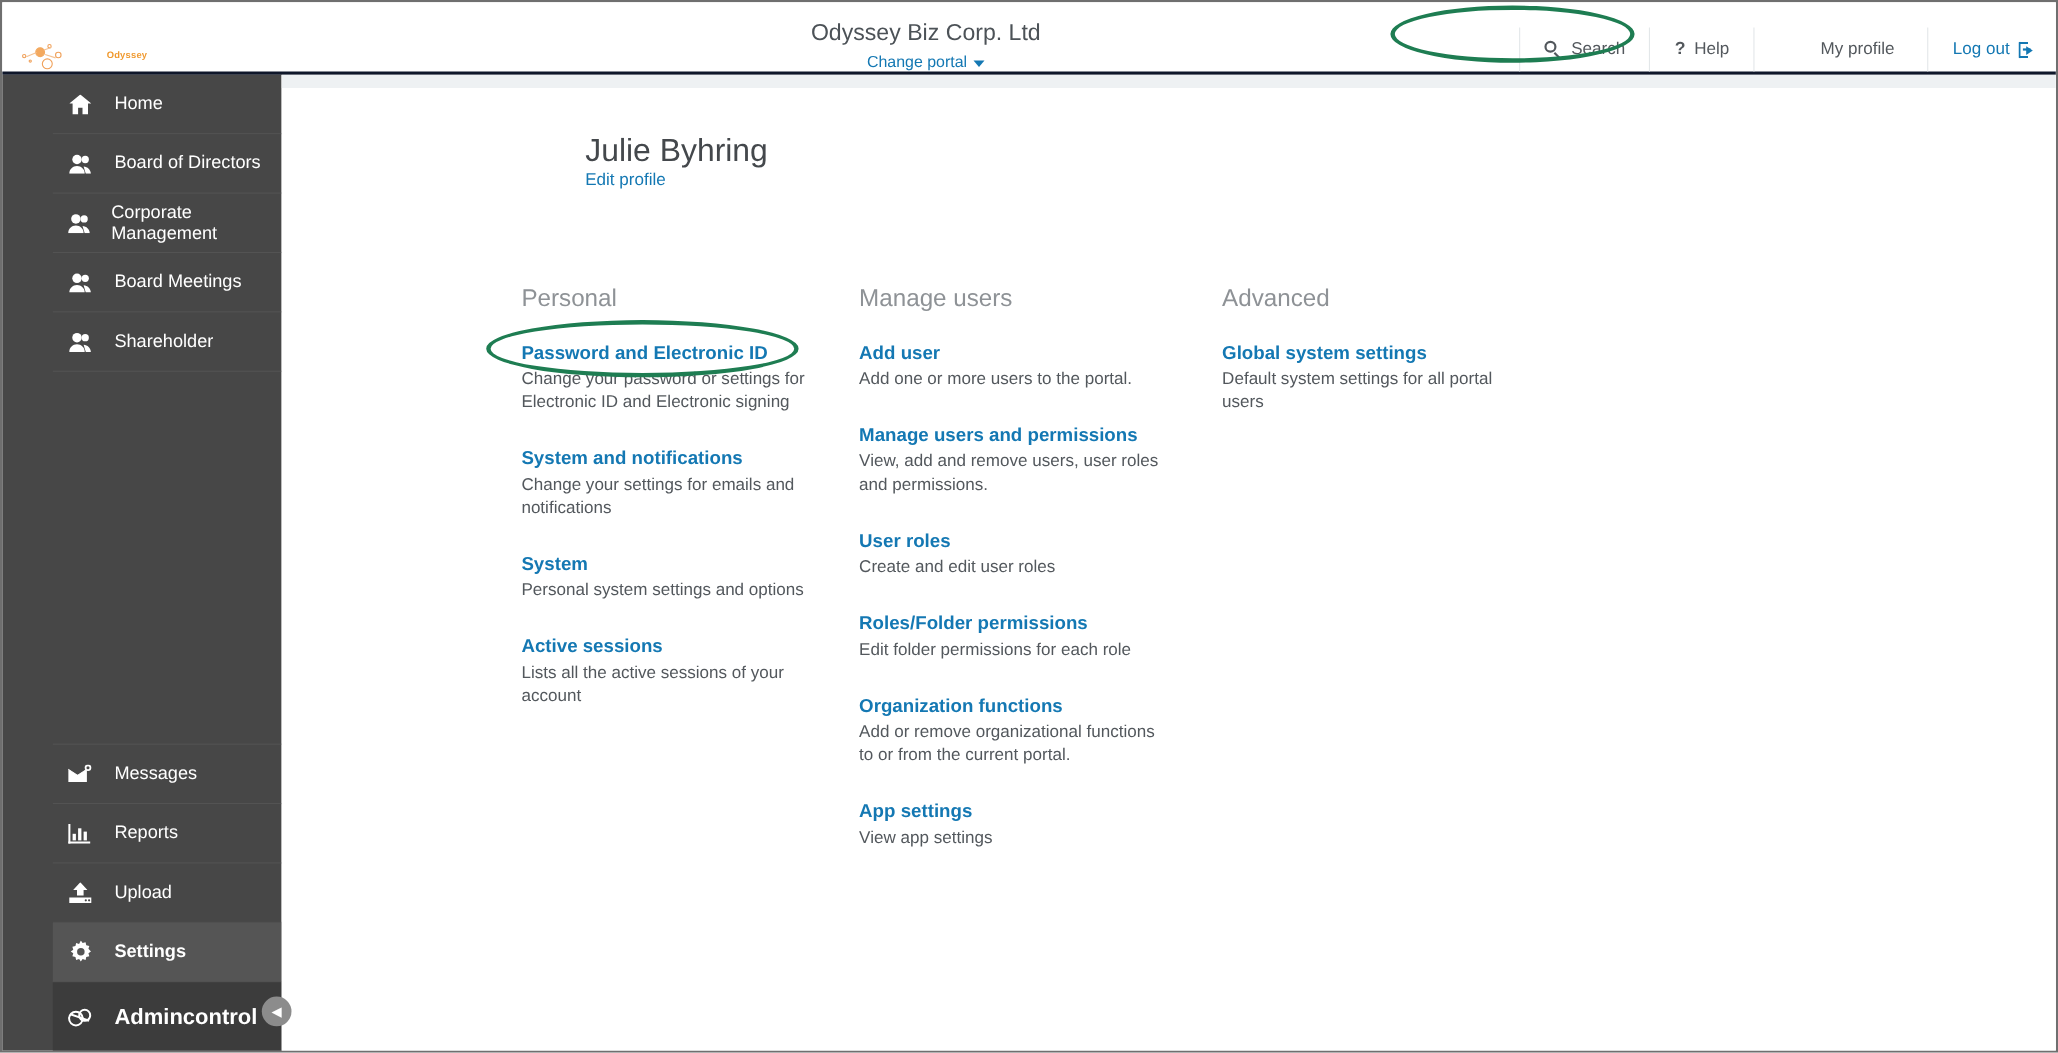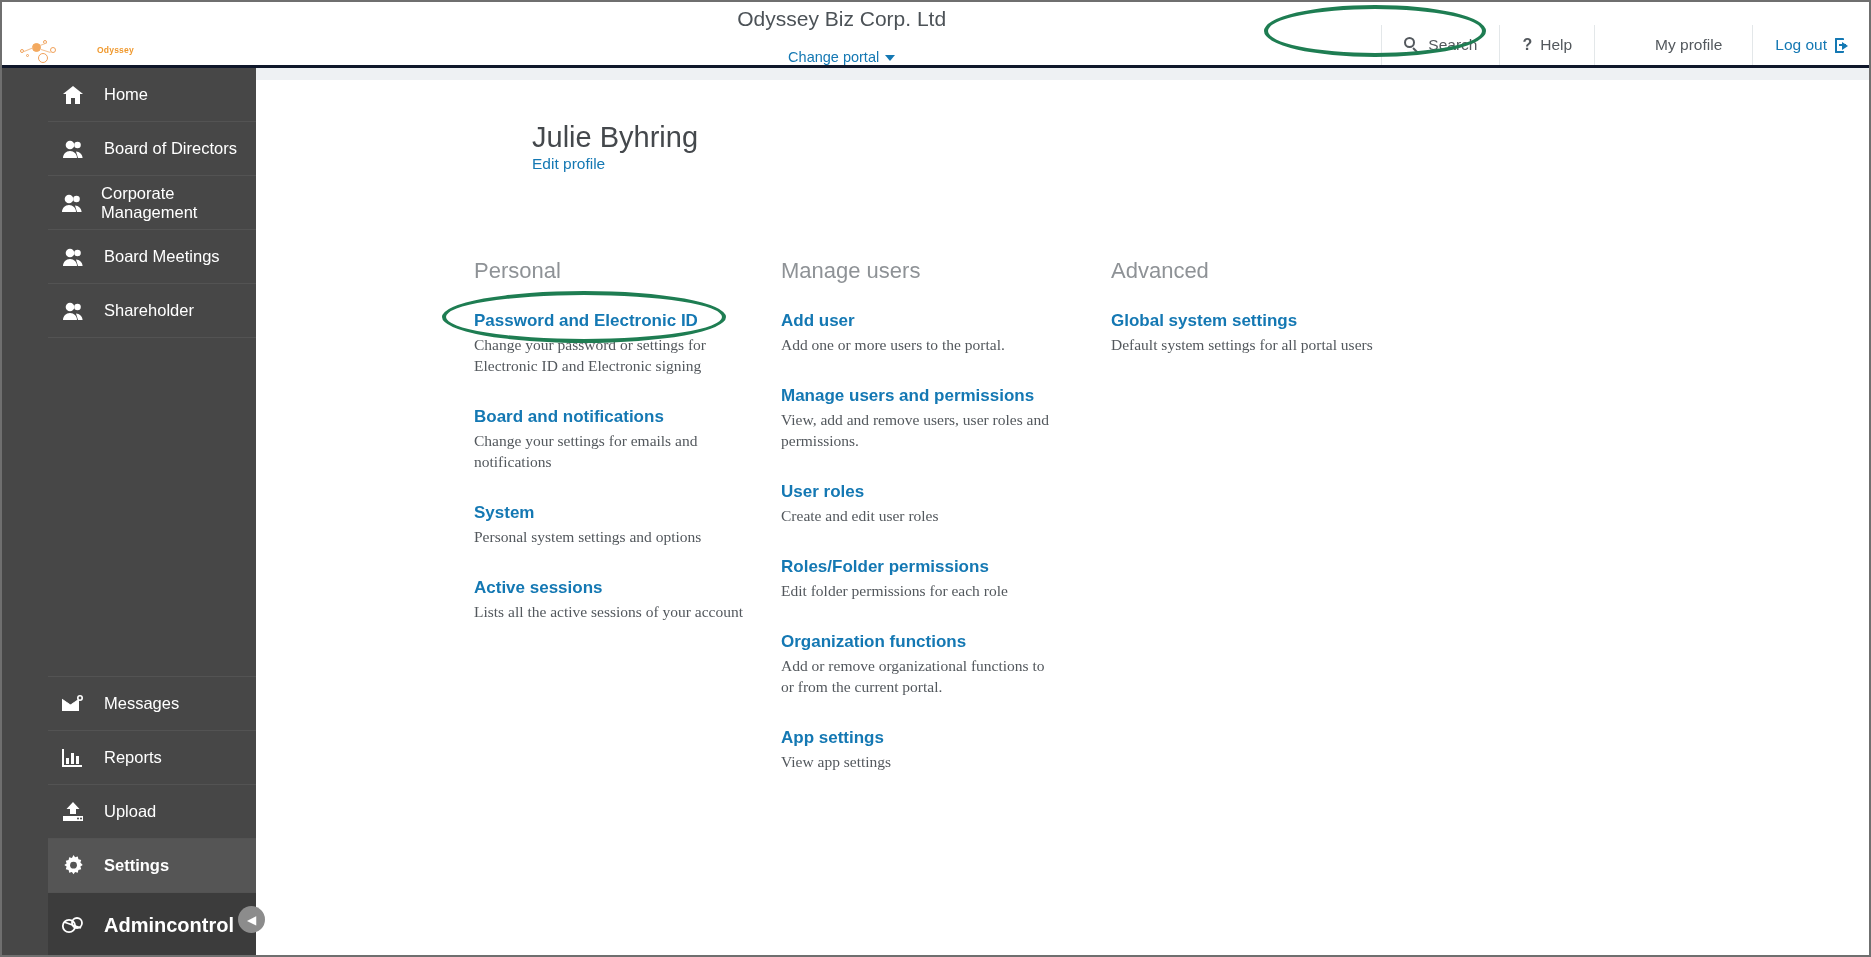--- a/index.html
+++ b/index.html
@@ -44,21 +44,21 @@
     letter-spacing: .2px; margin-left: 1px;
   }
   .portal-title-wrap {
     flex: 1; display: flex; flex-direction: column;
     align-items: center; justify-content: center; padding-top: 2px;
   }
   .portal-title {
     font-size: 21px; color: #4c5257; font-weight: 400; line-height: 26px;
   }
   .portal-change {
-    font-size: 14.5px; color: #1478b3; margin-top: 17px; cursor: pointer;
+    font-size: 14.5px; color: #1478b3; margin-top: 6px; cursor: pointer;
     display: flex; align-items: center; gap: 6px;
   }
   .caret-down {
     width: 0; height: 0;
     border-left: 5px solid transparent;
     border-right: 5px solid transparent;
     border-top: 6px solid #1478b3;
     display: inline-block; margin-top: 2px;
   }
   .topnav { display: flex; align-items: stretch; }
@@ -175,21 +175,20 @@
     font-size: 22px; color: #8e9296; font-weight: 400; margin-bottom: 26px;
   }
   .entry { margin-bottom: 30px; }
   .entry-link {
     font-size: 17px; color: #1478b3; font-weight: 700;
     cursor: pointer; display: inline-block; line-height: 21px;
   }
   .entry-desc {
     font-size: 15.5px; color: #53585d; line-height: 21px; margin-top: 3px;
     max-width: 272px;
-    font-family: Liberation Serif, serif;
   }
   .col.adv .entry-desc { max-width: 262px; }
 
   
   .face { width: 100%; height: 100%; position: relative; background: #cdd3d8; }
   .face .bg-l { position:absolute; left:0; top:0; width:34%; height:100%; background:#6d6458; }
   .face .bg-r { position:absolute; right:0; top:0; width:30%; height:100%; background:#4a4a52; }
   .face .bg-m { position:absolute; left:30%; top:0; width:42%; height:100%; background:#e2e6ea; }
   .face .hair { position:absolute; left:18%; top:6%; width:64%; height:78%; background:#e8d9b4; border-radius:48% 48% 38% 38%; }
   .face .skin { position:absolute; left:30%; top:18%; width:40%; height:52%; background:#f0cfb4; border-radius:45% 45% 48% 48%; }
@@ -422,21 +421,21 @@
 
       <div class="col">
         <div class="col-title">Personal</div>
 
         <div class="entry">
           <a class="entry-link">Password and Electronic ID</a>
           <div class="entry-desc">Change your password or settings for Electronic ID and Electronic signing</div>
         </div>
 
         <div class="entry">
-          <a class="entry-link">Board and notifications</a>
+          <a class="entry-link">System and notifications</a>
           <div class="entry-desc">Change your settings for emails and notifications</div>
         </div>
 
         <div class="entry">
           <a class="entry-link">System</a>
           <div class="entry-desc">Personal system settings and options</div>
         </div>
 
         <div class="entry">
           <a class="entry-link">Active sessions</a>

